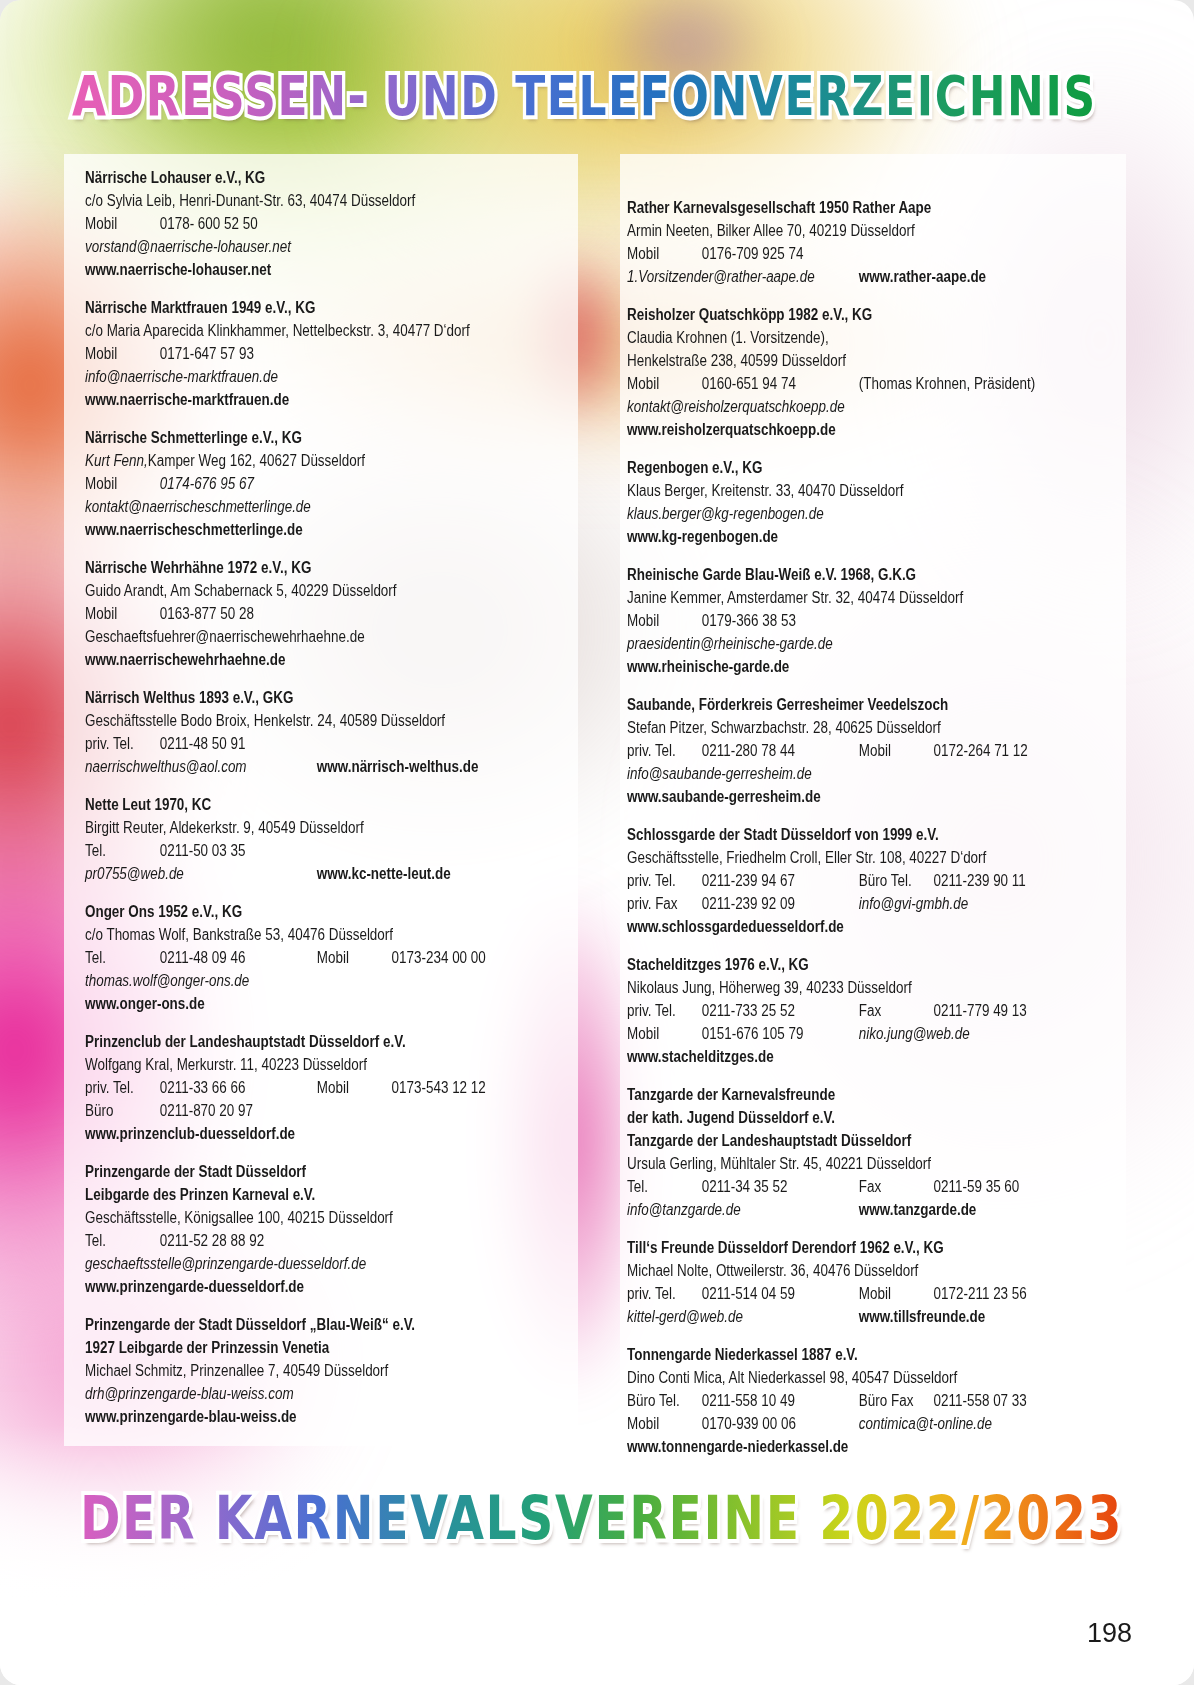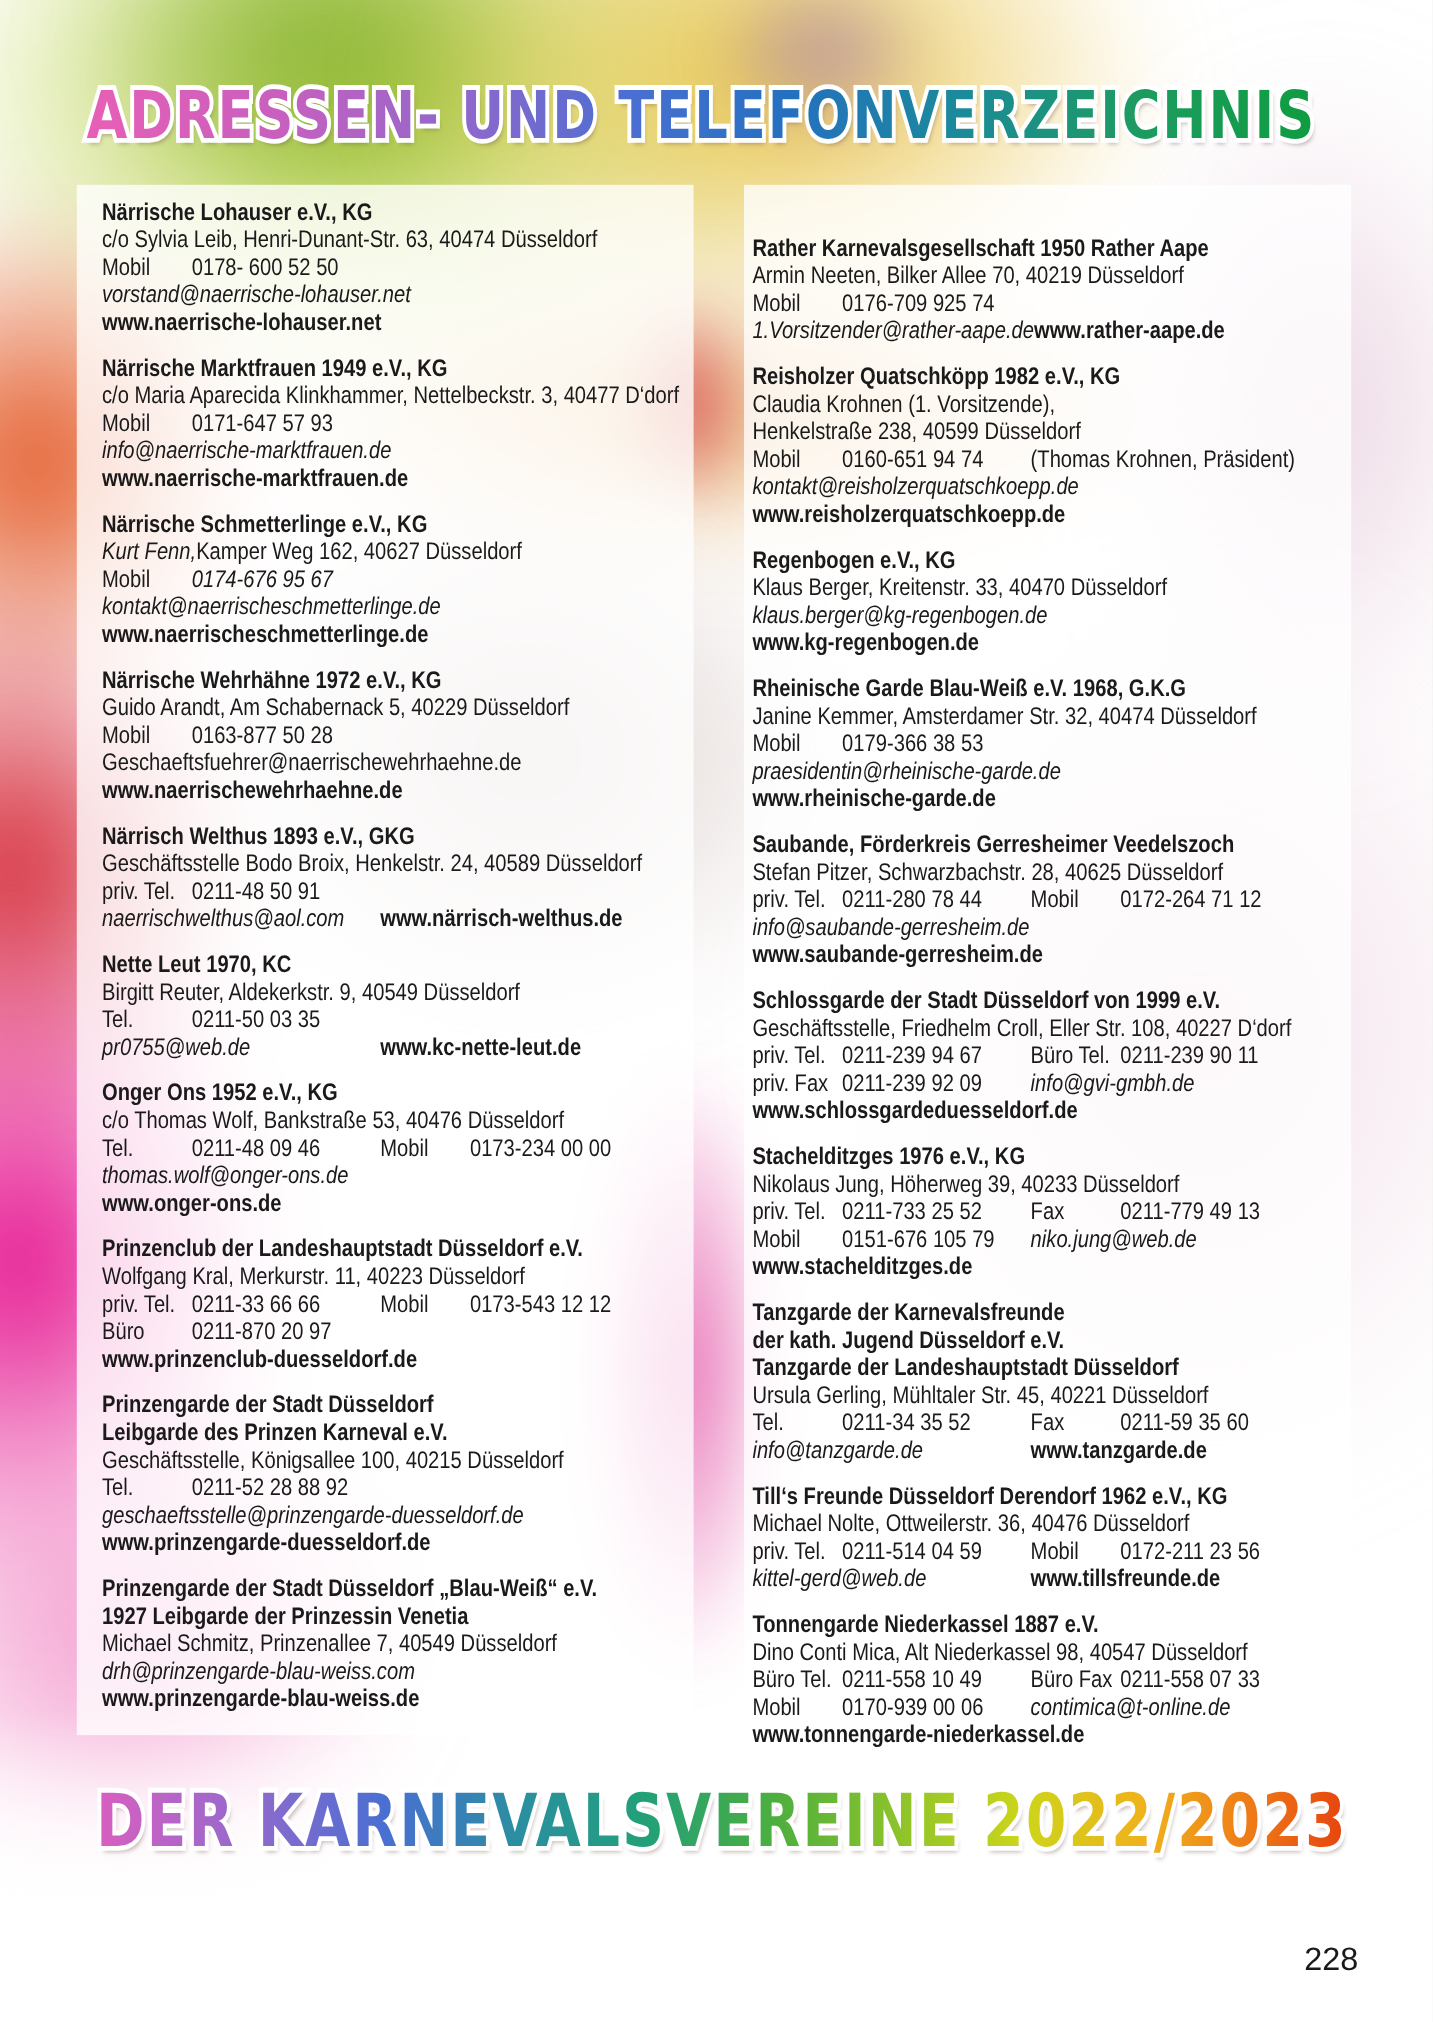--- a/index.html
+++ b/index.html
@@ -1,17 +1,17 @@
 <!DOCTYPE html>
 <html><head>
 <meta charset="utf-8">
 <style>
   html,body{margin:0;padding:0;background:#e9e9e9;}
   .page{position:relative;width:1194px;height:1685px;margin:0 auto;background:#ffffff;overflow:hidden;
-        font-family:"Liberation Sans",sans-serif;color:#1a1a1a;}
+        font-family:"Liberation Sans",sans-serif;color:#1a1a1a;border-radius:21px;}
   
   .blob{position:absolute;border-radius:50%;pointer-events:none;}
   .b1 {left:-80px;  top:-180px; width:760px;height:520px;background:radial-gradient(closest-side,#b9d13f,rgba(185,209,63,0));filter:blur(40px);}
   .b2 {left:60px;   top:-120px; width:420px;height:320px;background:radial-gradient(closest-side,rgba(127,174,46,.85),rgba(127,174,46,0));filter:blur(35px);}
   .b3 {left:330px;  top:-150px; width:640px;height:430px;background:radial-gradient(closest-side,#e8c245,rgba(232,194,69,0));filter:blur(40px);}
   .b4 {left:200px;  top:230px;  width:800px;height:230px;background:radial-gradient(closest-side,rgba(224,154,58,.7),rgba(224,154,58,0));filter:blur(40px);}
   .b5 {left:-160px; top:170px;  width:380px;height:430px;background:radial-gradient(closest-side,#e2531f,rgba(226,83,31,0));filter:blur(35px);}
   .b6 {left:-190px; top:480px;  width:400px;height:490px;background:radial-gradient(closest-side,#d42333,rgba(212,35,51,0));filter:blur(35px);}
   .b7 {left:-210px; top:760px;  width:450px;height:580px;background:radial-gradient(closest-side,#e50f8d,rgba(229,15,141,0));filter:blur(35px);}
   .b8 {left:-150px; top:1160px; width:500px;height:400px;background:radial-gradient(closest-side,rgba(240,126,192,.8),rgba(240,126,192,0));filter:blur(40px);}
@@ -32,21 +32,21 @@
   .rainbow .squeeze{position:relative;display:inline-block;transform:scaleX(.8);transform-origin:0 50%;}
   .rt{letter-spacing:2px;}
   .rt-back{position:absolute;left:0;top:0;color:#fff;-webkit-text-stroke:8px #ffffff;
            text-shadow:3px 5px 4px rgba(100,70,60,.38);}
   .rt-front{position:relative;color:transparent;-webkit-background-clip:text;background-clip:text;}
   .header-title{left:72px;top:64px;font-size:55px;}
   .header-title .rt-front{background-image:linear-gradient(90deg,#e85fb5 0%,#c760bf 16%,#8e68cc 31%,#4a6fd2 44%,#2470c0 57%,#1b8a9a 71%,#1d9b62 85%,#0f9c40 100%);}
   .footer-title{left:80px;top:1482px;font-size:61px;}
   .footer-title .rt-front{background-image:linear-gradient(90deg,#d95fc0 0%,#9a69cc 11%,#4a6fd2 23%,#2a8fa0 34%,#23a078 44%,#4bae3f 54%,#8cc32b 64%,#cdd51a 74%,#f0b11c 84%,#ee7c18 92%,#e6430e 100%);}
   
-  .col{position:absolute;top:166px;width:472px;font-size:20px;line-height:23px;}
+  .col{position:absolute;top:166px;width:472px;font-size:16px;line-height:23px;}
   .col-left {left:85px;}
   .col-right{left:627px;margin-top:30px;}
   .col-inner{transform:scaleX(.84);transform-origin:0 0;width:119%;}
   .entry{margin-bottom:15px;}
   .etitle{font-weight:bold;white-space:nowrap;}
   .line{white-space:nowrap;}
   .seg{display:inline-block;}
   .seg.it{font-style:italic;}
   .k-link{font-weight:bold;}
   .k-label{min-width:89px;}
@@ -235,15 +235,15 @@
       </div>
   </div>
 
   <div class="rainbow footer-title">
     <span class="squeeze">
       <span class="rt rt-back">DER KARNEVALSVEREINE 2022/2023</span>
       <span class="rt rt-front">DER KARNEVALSVEREINE 2022/2023</span>
     </span>
   </div>
 
-  <div class="pagenum">228</div>
+  <div class="pagenum">198</div>
 
 </div>
 
 </body></html>

